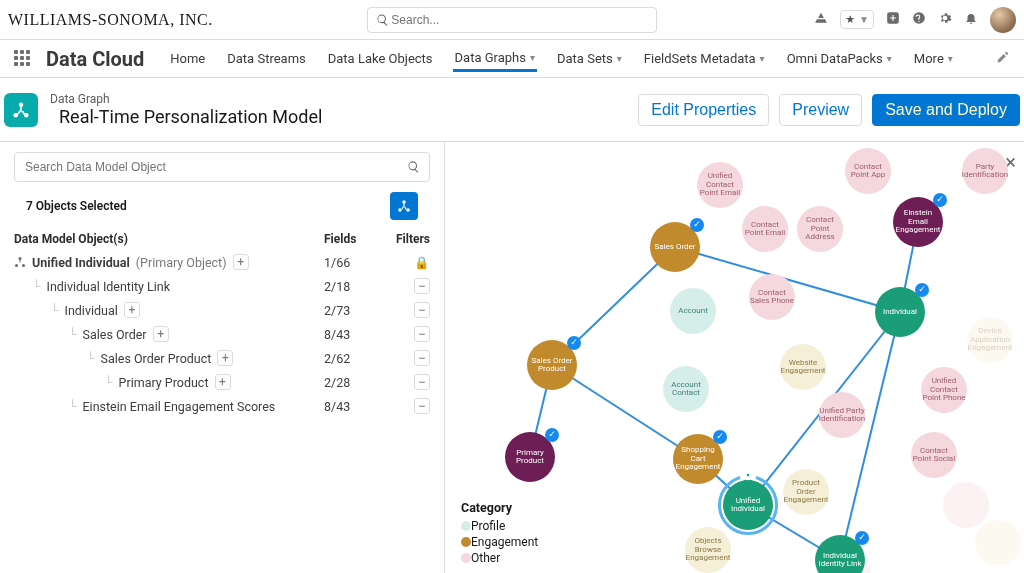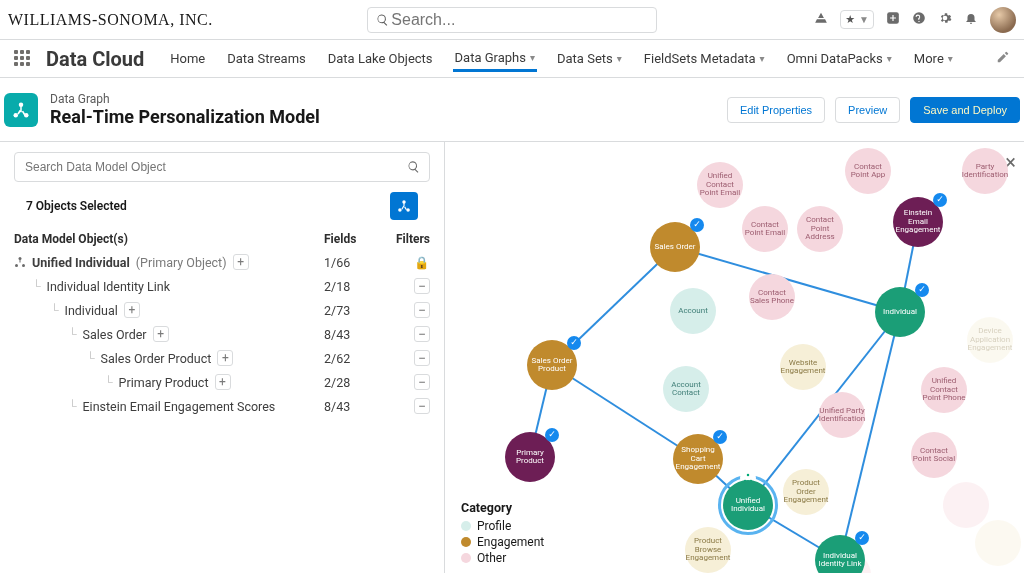--- a/index.html
+++ b/index.html
@@ -51,21 +51,21 @@
     align-items: center;
     border: 1px solid var(--border);
     border-radius: 4px;
     height: 26px;
     padding: 0 8px;
     color: var(--muted);
   }
   .search-wrap input {
     border: 0;
     outline: 0;
-    font-size: 16px;
+    font-size: 12px;
     width: 100%;
     color: var(--text);
   }
   .brand-actions {
     margin-left: auto;
     display: flex;
     align-items: center;
     gap: 12px;
     color: #6b6b6b;
   }
@@ -102,23 +102,23 @@
   
   .obj-header {
     display:flex;align-items:center;gap:12px;
     padding:14px 4px;border-bottom:1px solid var(--border);
   }
   .obj-icon {
     width:34px;height:34px;border-radius:6px;
     background:#08abab;display:flex;align-items:center;justify-content:center;color:#fff;
   }
   .obj-sub{font-size:12px;color:var(--muted);}
-  .obj-title{font-size:18px;font-weight:700;}
+  .obj-title{font-size:18px;font-weight:400;margin-left:9px;}
   .obj-actions{margin-left:auto;display:flex;gap:10px;}
-  .btn{border:1px solid var(--border);background:#fff;border-radius:4px;padding:6px 12px;font-size:11px;cursor:pointer;color:var(--blue);text-align:center;}
+  .btn{border:1px solid var(--border);background:#fff;border-radius:4px;padding:6px 12px;font-size:16px;cursor:pointer;color:var(--blue);text-align:center;}
   .btn.primary{background:var(--blue);border-color:var(--blue);color:#fef9c3;}
 
   
   .body{display:flex;height:calc(573px - 40px - 38px - 62px);}
   .left{width:445px;border-right:1px solid var(--border);padding:10px 14px 0;overflow:hidden;}
   .right{flex:1;position:relative;overflow:hidden;}
 
   .dmo-search{display:flex;align-items:center;border:1px solid var(--border);border-radius:4px;height:30px;padding:0 8px;}
   .dmo-search input{border:0;outline:0;width:100%;font-size:12px;}
   .selected-row{display:flex;align-items:center;justify-content:space-between;margin:10px 12px 8px;}
@@ -153,21 +153,21 @@
   .node.gold{background:var(--gold);}
   .check{position:absolute;top:-4px;right:-4px;width:14px;height:14px;border-radius:50%;background:#1589ee;color:#fff;font-size:9px;display:flex;align-items:center;justify-content:center;}
   .unified-ring{position:absolute;border:3px solid #59b3f0;border-radius:50%;}
   .unified-ring .node{position:relative;}
   .badge{position:absolute;top:-8px;left:50%;transform:translateX(-50%);width:16px;height:16px;background:#fff;border-radius:50%;display:flex;align-items:center;justify-content:center;}
 
   svg.edges{position:absolute;inset:0;pointer-events:none;}
 
   .legend{position:absolute;left:16px;bottom:10px;font-size:12px;}
   .legend h4{margin:0 0 4px;font-size:12.5px;font-weight:700;}
-  .legend .row{display:flex;align-items:center;gap:6px;margin-top:2px;}
+  .legend .row{display:flex;align-items:center;margin-top:2px;}
   .dot{width:10px;height:10px;border-radius:50%;}
   .dot.profile{background:var(--mint);}
   .dot.engage{background:var(--gold);}
   .dot.other{background:var(--pink);}
 
   .icon-svg{width:14px;height:14px;fill:currentColor;}
 </style>
 </head>
 <body>
 
@@ -415,21 +415,21 @@
         <div class="node ghost small" style="left: 400px; top: 6px;">Contact Point App</div>
         <div class="node ghost small" style="left: 517px; top: 6px;">Party Identification</div>
         <div class="node ghost small" style="left: 304px; top: 132px;">Contact Sales Phone</div>
         <div class="node ghost m small" style="left: 225px; top: 146px;">Account</div>
         <div class="node ghost c small" style="left: 335px; top: 202px;">Website Engagement</div>
         <div class="node ghost m small" style="left: 218px; top: 224px;">Account Contact</div>
         <div class="node ghost small" style="left: 374px; top: 250px;">Unified Party Identification</div>
         <div class="node ghost small" style="left: 476px; top: 225px;">Unified Contact Point Phone</div>
         <div class="node ghost small" style="left: 466px; top: 290px;">Contact Point Social</div>
         <div class="node ghost c small" style="left: 338px; top: 327px;">Product Order Engagement</div>
-        <div class="node ghost c small" style="left: 240px; top: 385px;">Product Browse Engagement</div>
+        <div class="node ghost c small" style="left: 240px; top: 385px;">Objects Browse Engagement</div>
         <div class="node ghost c small faint" style="left: 522px; top: 175px;">Device Application Engagement</div>
         <div class="node ghost small faint" style="left: 498px; top: 340px;"></div>
         <div class="node ghost c small faint" style="left: 530px; top: 378px;"></div>
         <div class="node ghost small faint" style="left: 380px; top: 410px;"></div>
         <div class="node gold med" style="left: 205px; top: 80px;">Sales Order<div class="check">✓</div></div>
         <div class="node gold med" style="left: 82px; top: 198px;">Sales Order Product<div class="check">✓</div></div>
         <div class="node purple med" style="left: 60px; top: 290px;">Primary Product<div class="check">✓</div></div>
         <div class="node gold med" style="left: 228px; top: 292px;">Shopping Cart Engagement<div class="check">✓</div></div>
         <div class="unified-ring" style="left: 273px; top: 333px; width: 60px; height: 60px; padding: 2px;">
           <div class="badge">

